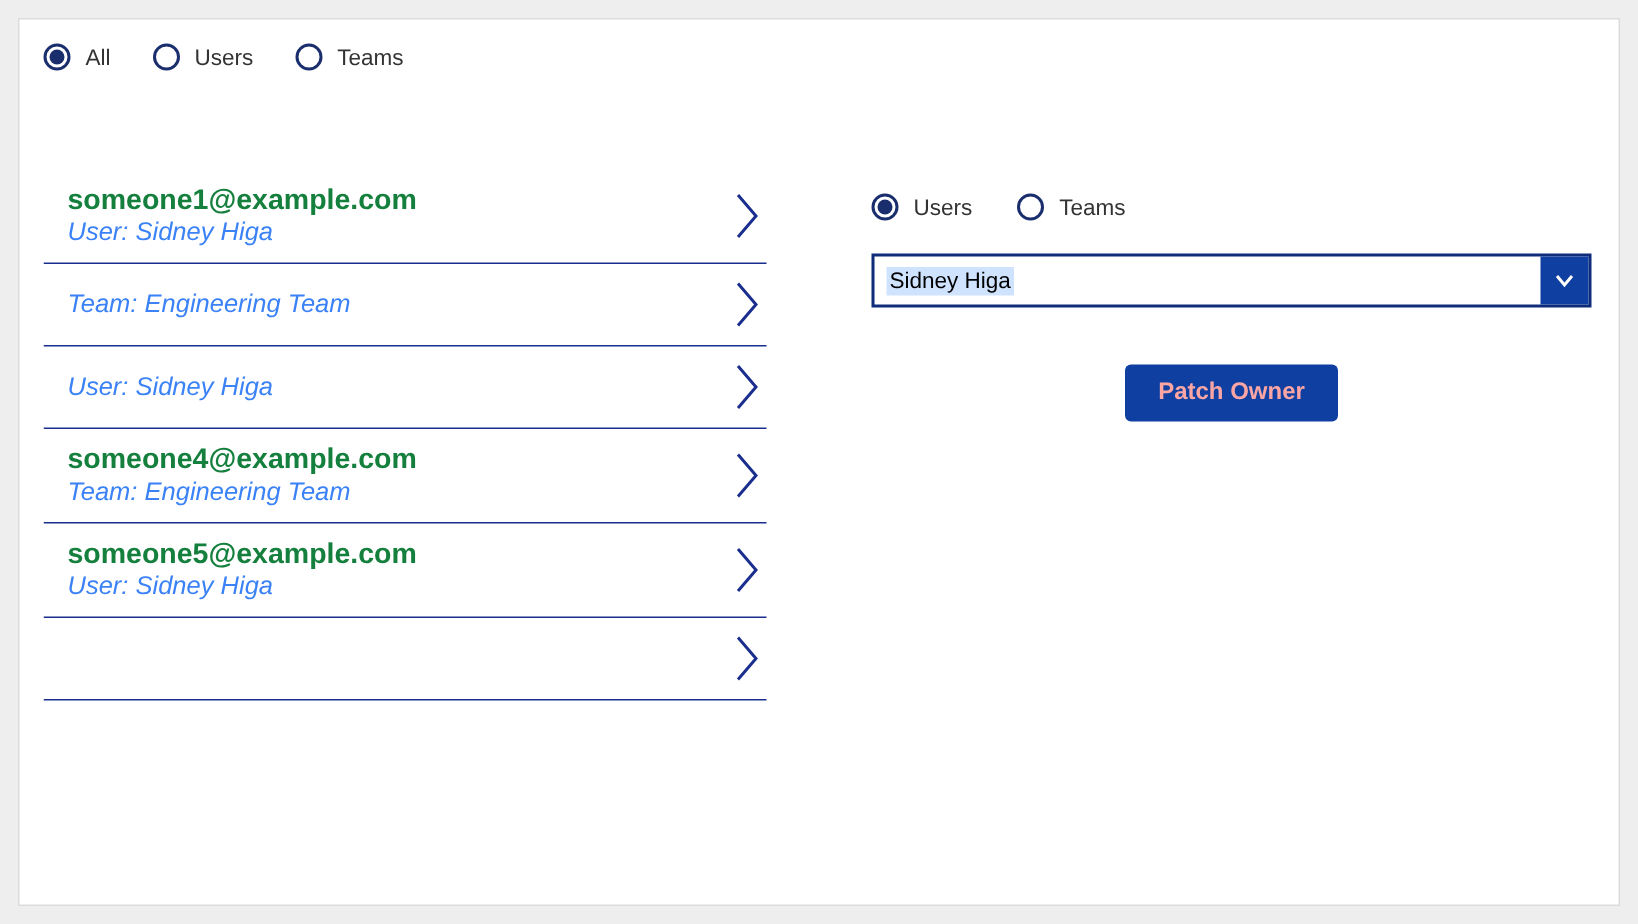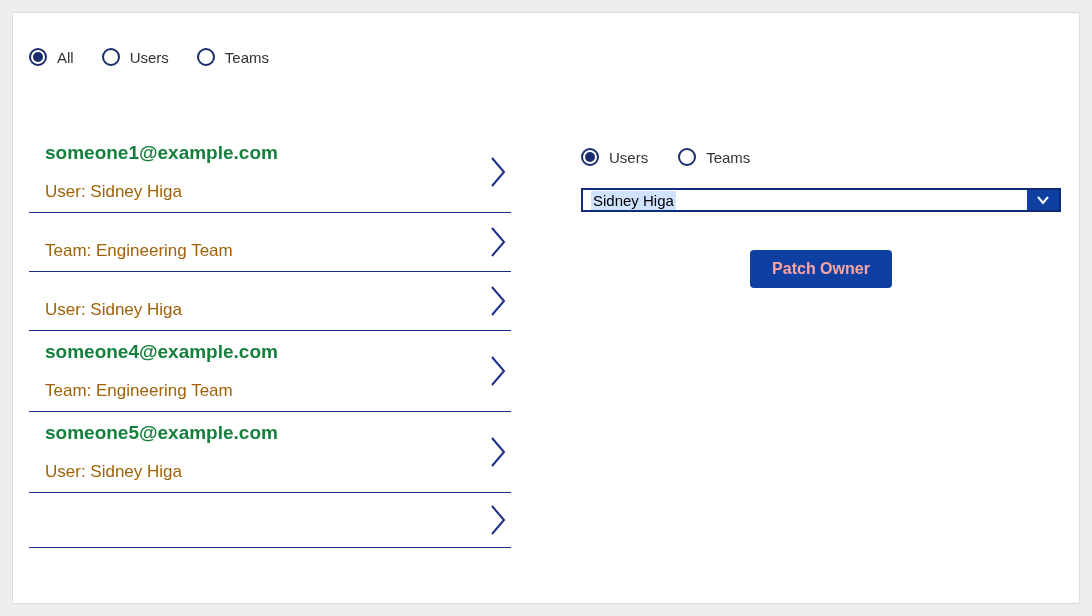--- a/index.html
+++ b/index.html
@@ -12,21 +12,21 @@
     overflow: hidden;
   }
   .frame {
     background: #ffffff;
     position: absolute;
     left: 12px;
     top: 12px;
     width: 1068px;
     height: 592px;
     border: 1px solid #dcdcdc;
-    padding: 35px 16px 0 16px;
+    padding: 16px 16px 0 16px;
   }
   .radio-row {
     display: flex;
     gap: 28px;
     align-items: center;
     font-size: 15px;
     color: #333;
   }
   .radio {
     display: inline-flex;
@@ -81,41 +81,42 @@
   .list-item:first-child {
     padding-top: 6px;
   }
   .item-text .email {
     font-weight: 600;
     font-size: 19px;
     color: #15803d;
   }
   .item-text .owner {
     font-size: 17px;
-    color: #a16207;
-    margin-top: 18px;
+    color: #3b82f6;
+    margin-top: 0;
+    font-style: italic;
   }
   .chevron svg { display:block; }
 
   .right-col {
     margin-left: 60px;
     width: 480px;
     padding-top: 12px;
   }
   .right-radio-row {
     display: flex;
     gap: 30px;
     align-items: center;
     font-size: 15px;
     color: #333;
     margin-bottom: 22px;
   }
   .dropdown {
     width: 480px;
-    height: 24px;
+    height: 36px;
     border: 2px solid #0f2c7a;
     display: flex;
     align-items: stretch;
     font-size: 15px;
   }
   .dropdown-value {
     flex: 1;
     padding: 6px 8px;
     display: flex;
     align-items: center;

